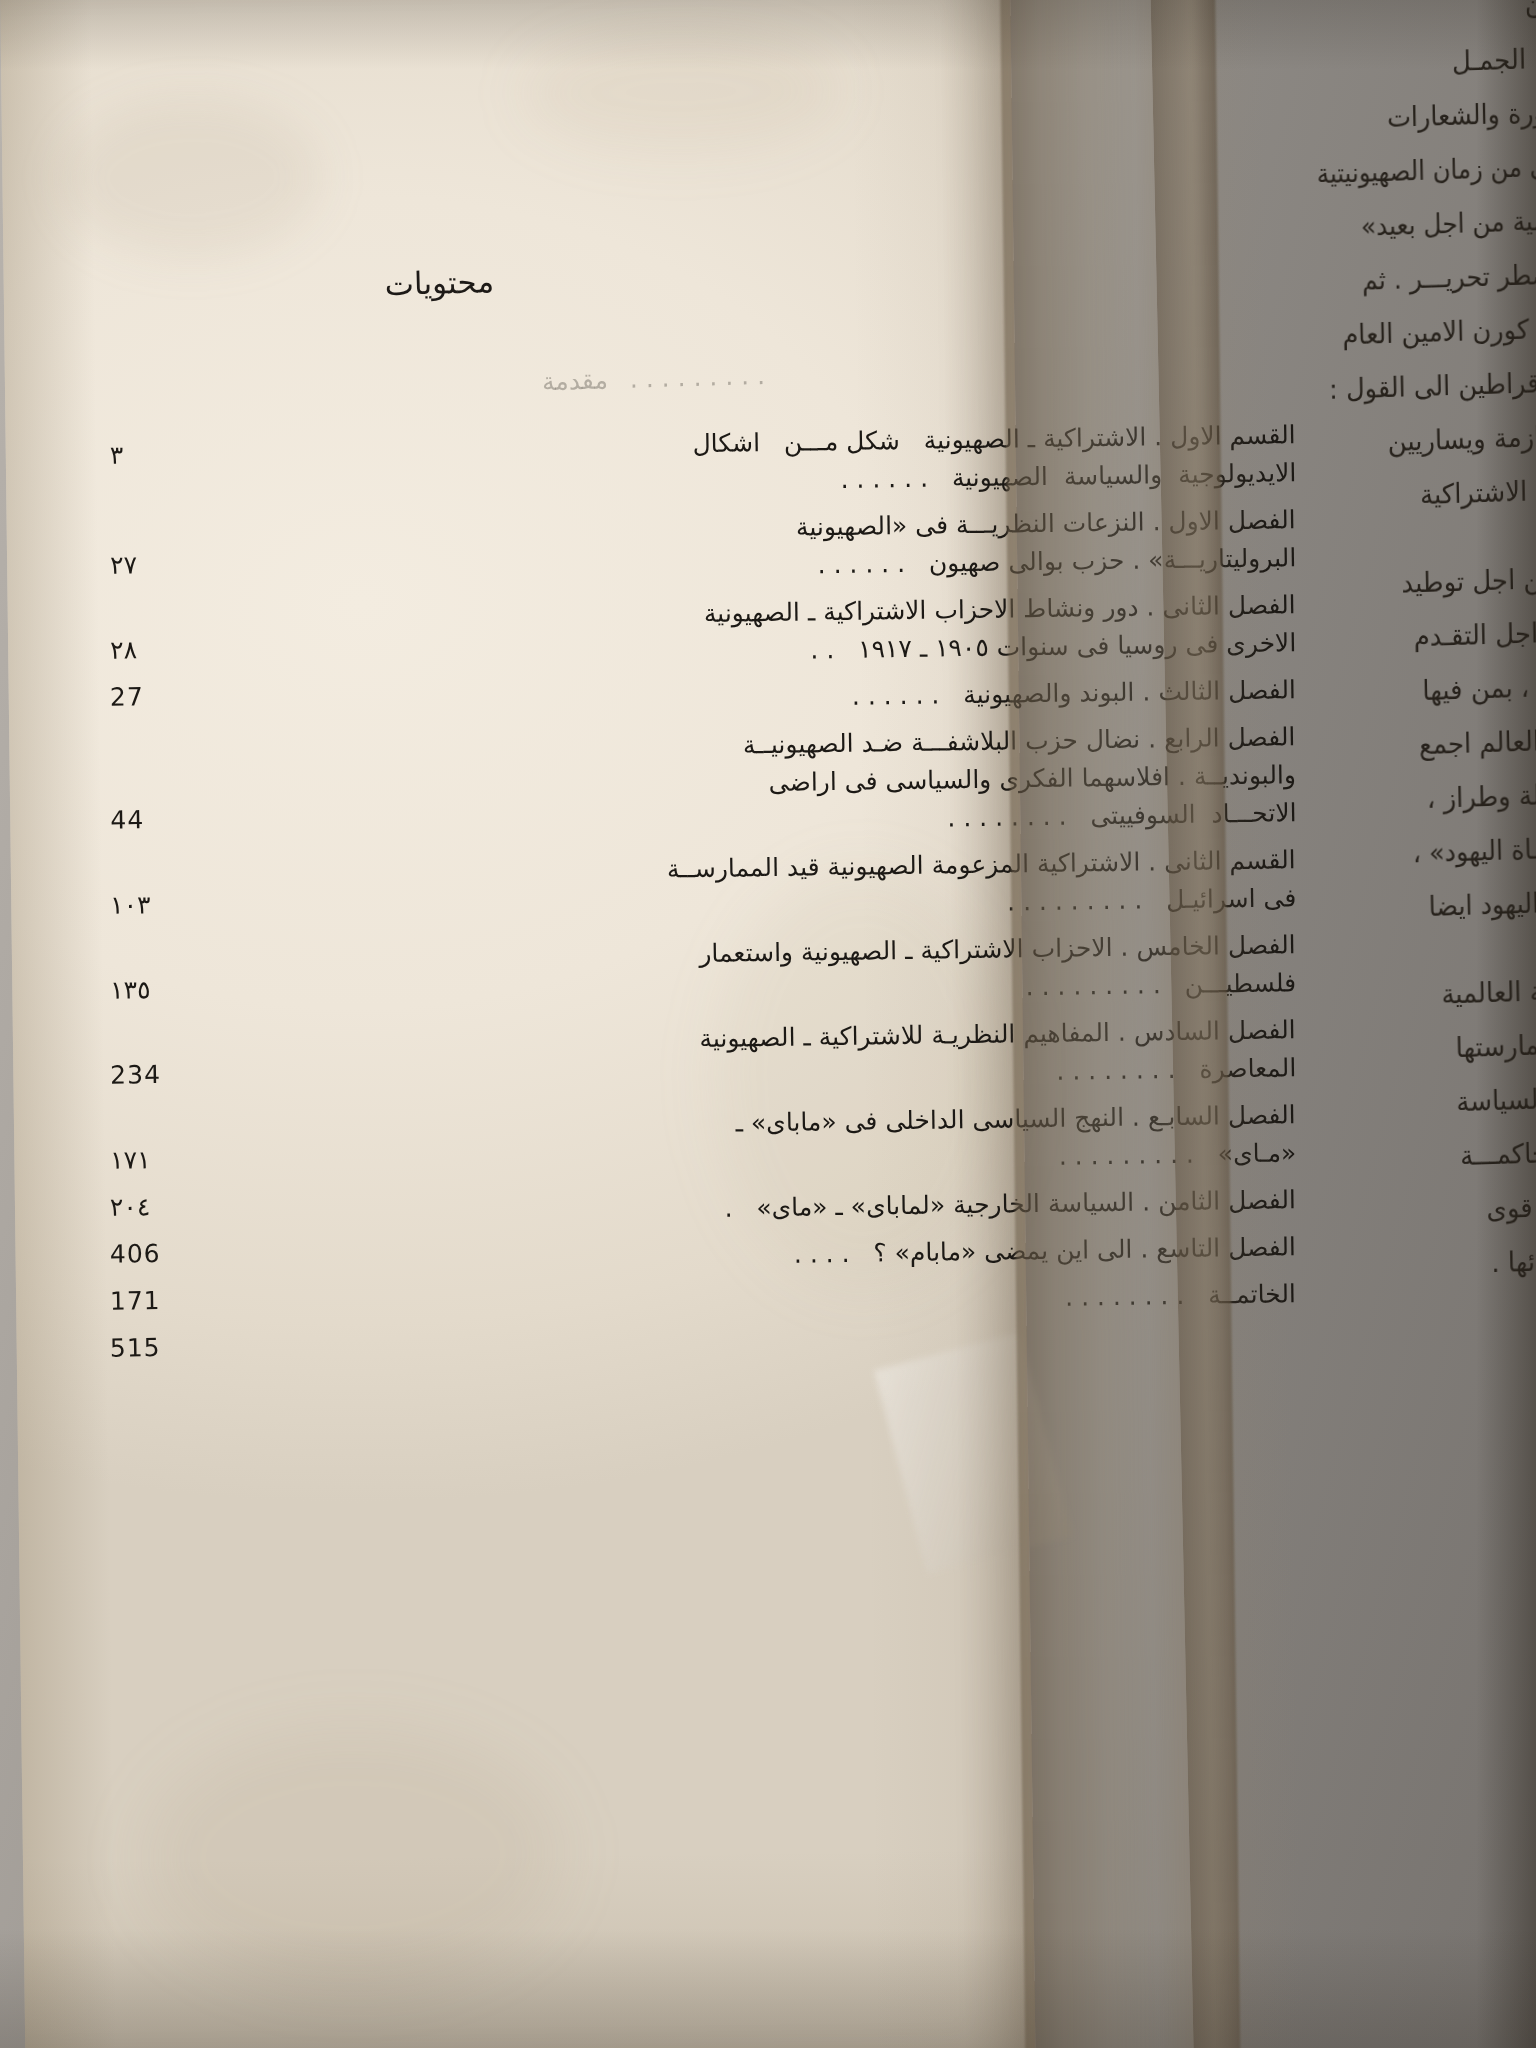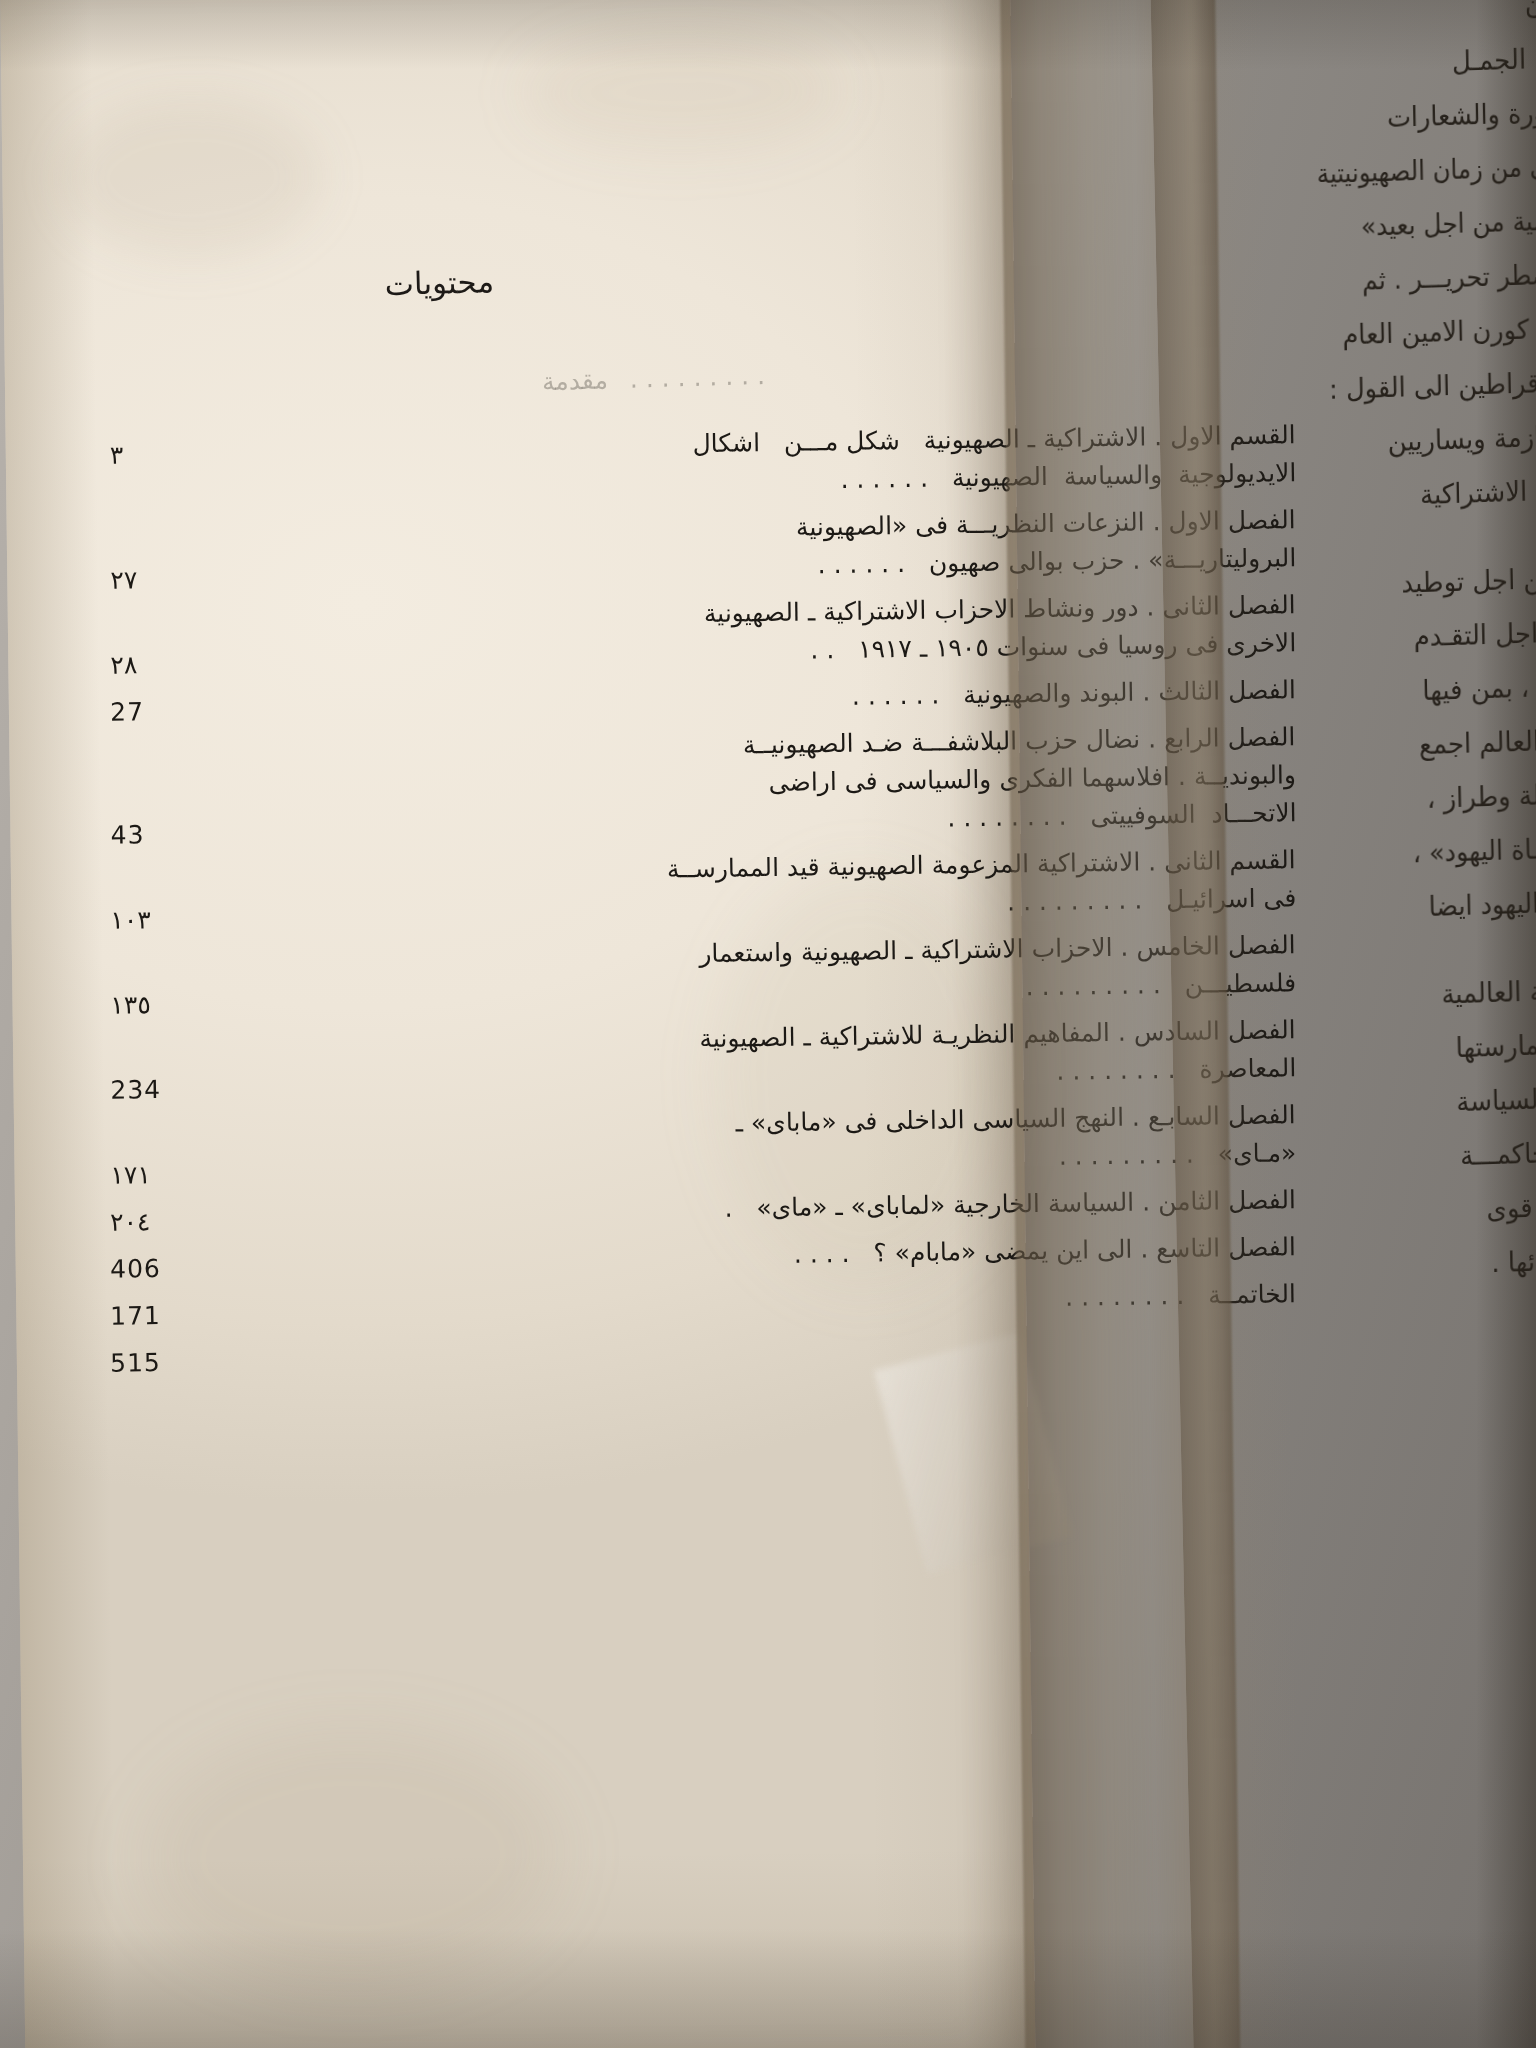--- a/index.html
+++ b/index.html
@@ -131,21 +131,21 @@
     color: #1c1915;
   }
   .entry .lines .ln { display: block; white-space: pre-wrap; }
   .dots {
     letter-spacing: 7px;
     color: #2a2622;
   }
   .pagenum {
     position: absolute;
     left: 0;
-    bottom: 0;
+    bottom: 15px;
     font-size: 25px;
     color: #1c1915;
     font-family: "DejaVu Sans", sans-serif;
     letter-spacing: 1px;
   }
 
   
   .faint {
     color: rgba(40,36,30,0.30);
   }
@@ -257,21 +257,21 @@
       </div>
       <div class="pagenum">27</div>
     </div>
 
     <div class="entry">
       <div class="lines">
         <span class="ln">الفصل الرابع . نضال حزب البلاشفـــة ضـد الصهيونيــة</span>
         <span class="ln">والبونديــة . افلاسهما الفكرى والسياسى فى اراضى</span>
         <span class="ln">الاتحـــاد  السوفييتى   . . . . . . . .</span>
       </div>
-      <div class="pagenum">43</div>
+      <div class="pagenum">44</div>
     </div>
 
     <div class="entry">
       <div class="lines">
         <span class="ln">القسم الثانى . الاشتراكية المزعومة الصهيونية قيد الممارســة</span>
         <span class="ln">فى اسرائيـل   . . . . . . . . .</span>
       </div>
       <div class="pagenum">١٠٣</div>
     </div>
 

